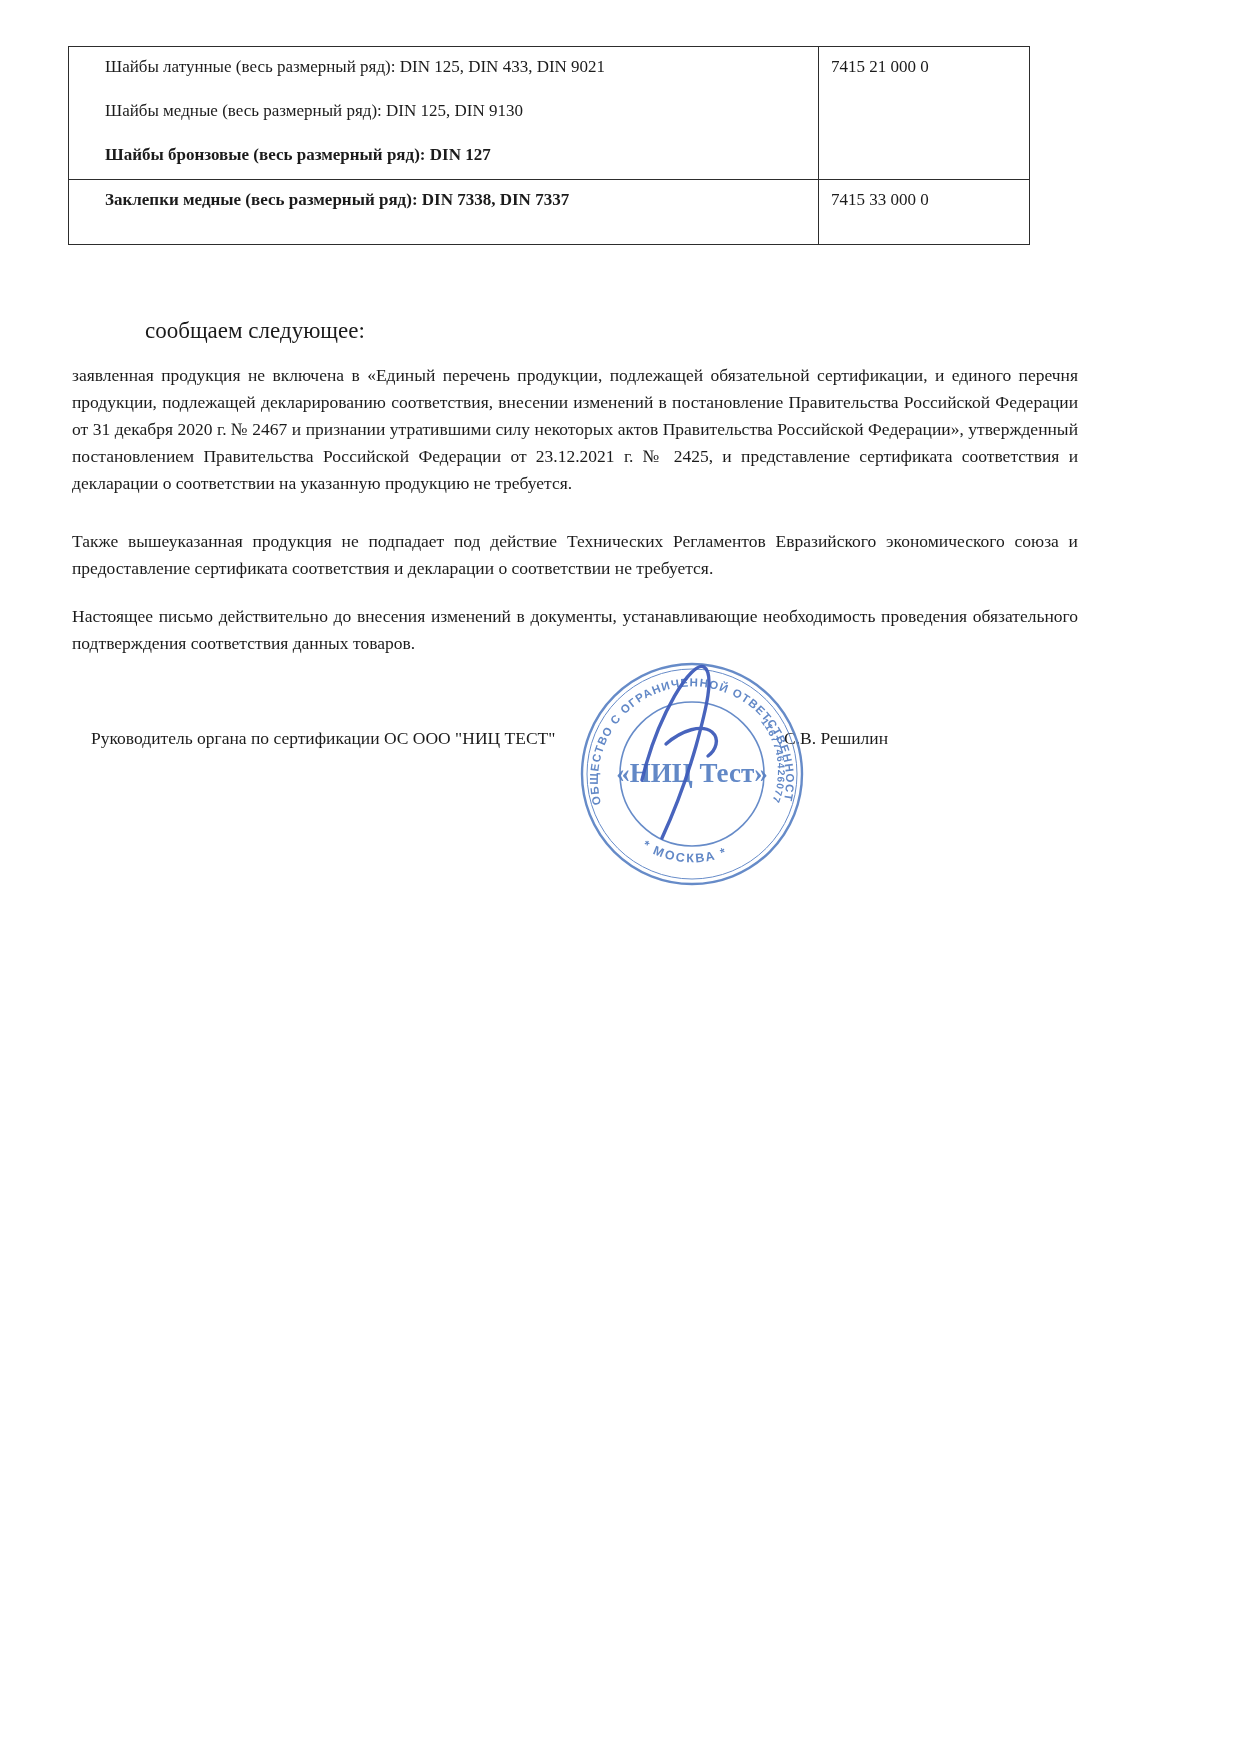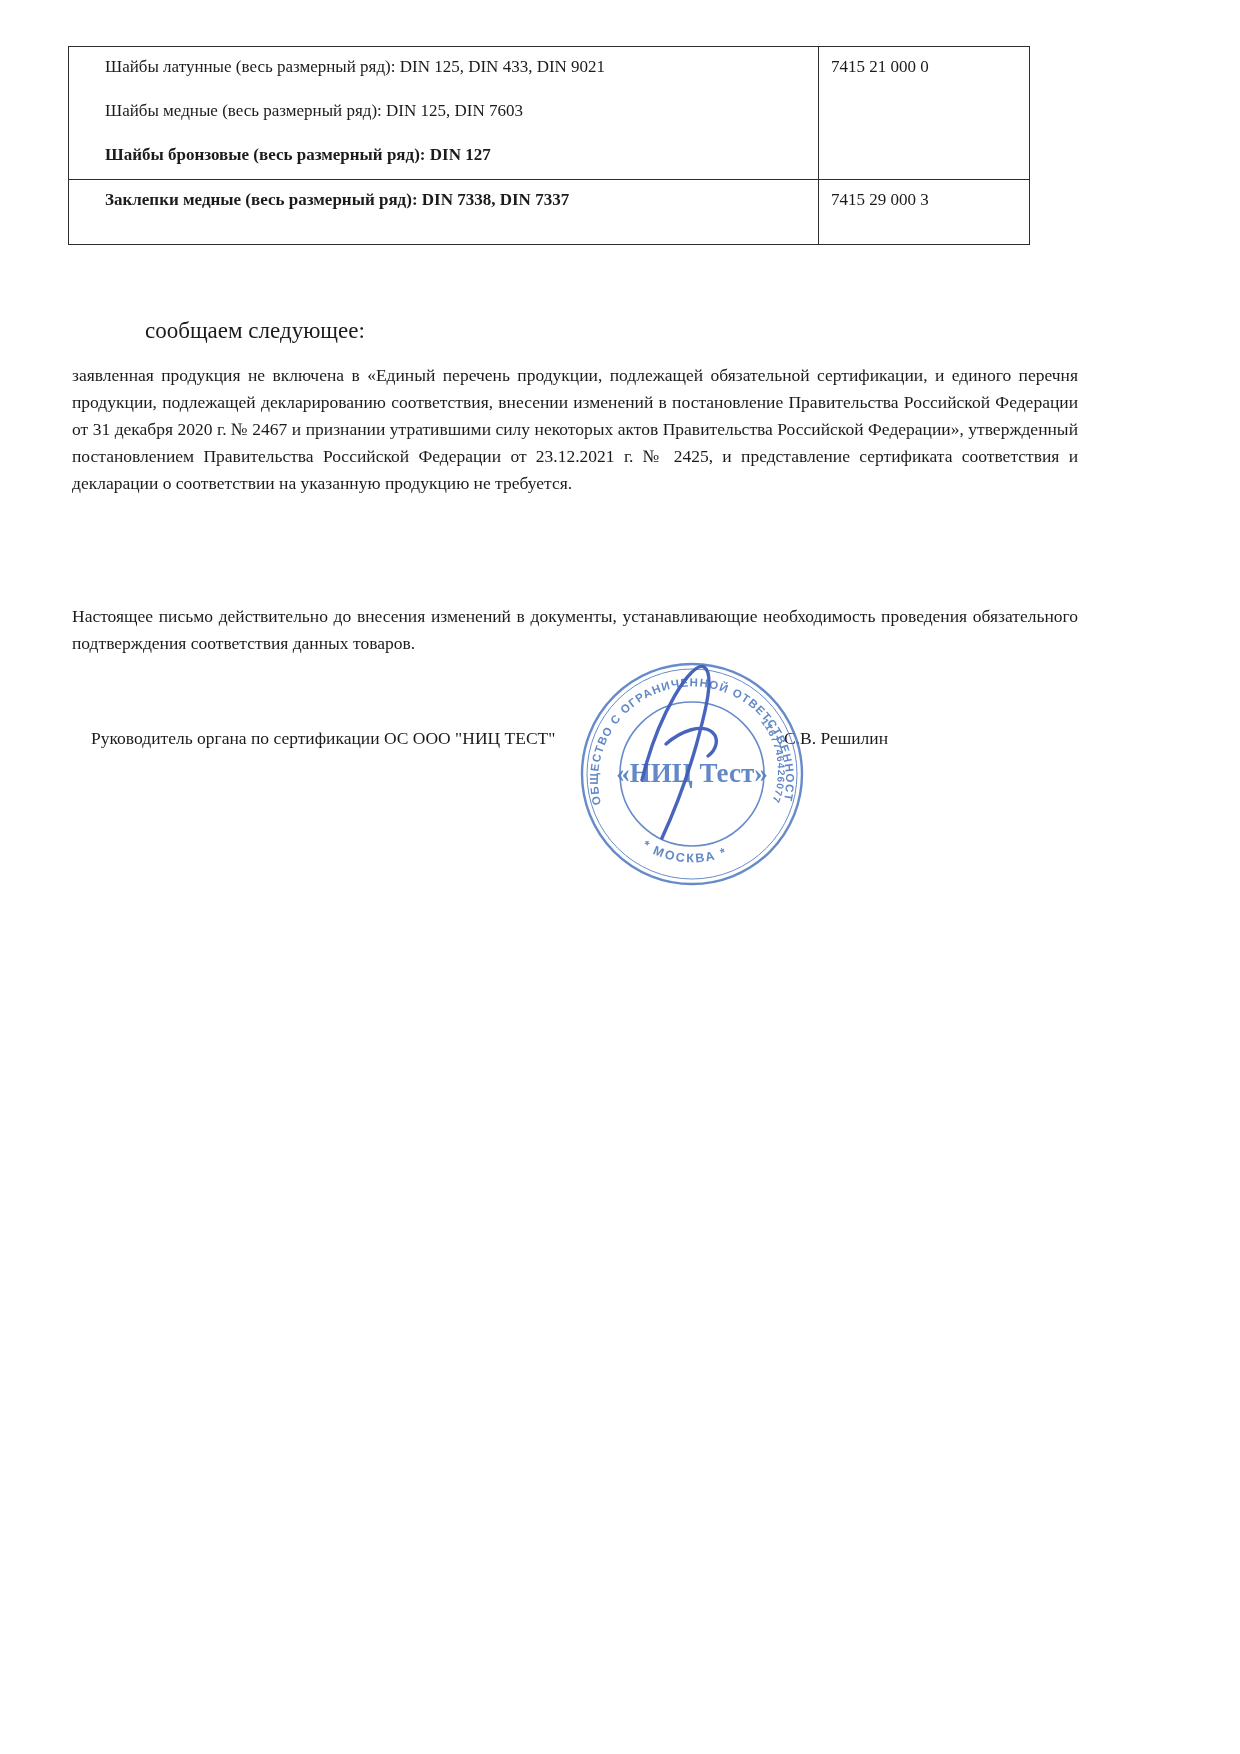--- a/index.html
+++ b/index.html
@@ -61,37 +61,38 @@
 </head>
 <body>
 
 <div class="page">
 
   <table class="goods-table">
     <tbody>
       <tr>
         <td class="desc">
           <div class="line">Шайбы латунные (весь размерный ряд): DIN 125, DIN 433, DIN 9021</div>
-          <div class="line">Шайбы медные (весь размерный ряд): DIN 125, DIN 7603</div>
+          <div class="line">Шайбы медные (весь размерный ряд): DIN 125, DIN 9130</div>
           <div class="line">Шайбы бронзовые (весь размерный ряд): DIN 127</div>
         </td>
         <td class="code">7415 21 000 0</td>
       </tr>
       <tr class="row-rivets">
         <td class="desc">
           <div class="line">Заклепки медные (весь размерный ряд): DIN 7338, DIN 7337</div>
         </td>
-        <td class="code">7415 29 000 3</td>
+        <td class="code">7415 33 000 0</td>
       </tr>
     </tbody>
   </table>
 
   <div class="intro">сообщаем следующее:</div>
 
   <div class="para para1">заявленная продукция не включена в «Единый перечень продукции, подлежащей обязательной сертификации, и единого перечня продукции, подлежащей декларированию соответствия, внесении изменений в постановление Правительства Российской Федерации от 31 декабря 2020 г. № 2467 и признании утратившими силу некоторых актов Правительства Российской Федерации», утвержденный постановлением Правительства Российской Федерации от 23.12.2021 г. № 2425, и представление сертификата соответствия и декларации о соответствии на указанную продукцию не требуется.</div>
+  <div class="para para2">Также вышеуказанная продукция не подпадает под действие Технических Регламентов Евразийского экономического союза и предоставление сертификата соответствия и декларации о соответствии не требуется.</div>
   <div class="para para3">Настоящее письмо действительно до внесения изменений в документы, устанавливающие необходимость проведения обязательного подтверждения соответствия данных товаров.</div>
 
   <div class="sig-row">
     <span>Руководитель органа по сертификации ОС ООО "НИЦ ТЕСТ"</span>
     <span class="sig-name">С.В. Решилин</span>
   </div>
 
   <div class="stamp">
     <svg width="244" height="244" viewBox="0 0 244 244">
       <defs>

